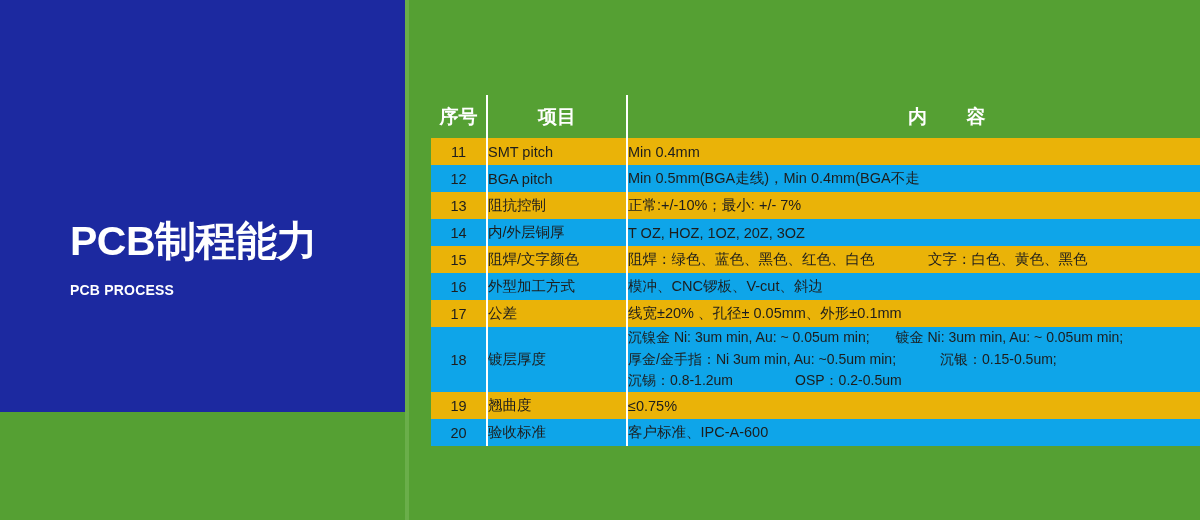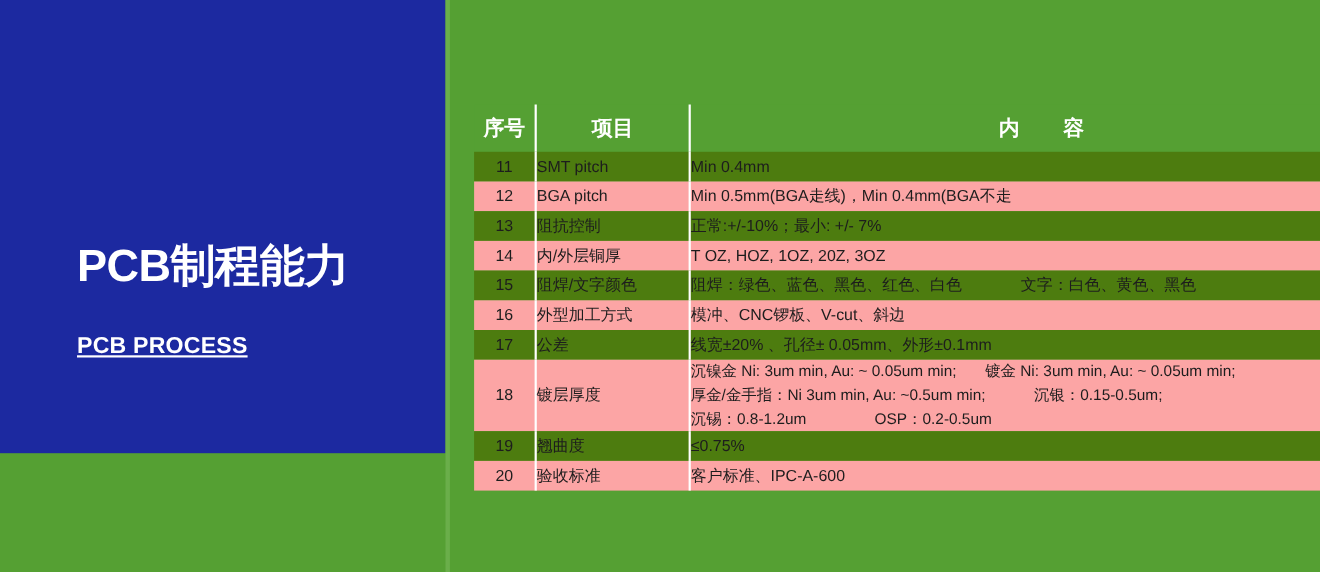--- a/index.html
+++ b/index.html
@@ -34,26 +34,25 @@
   #title-cn {
     color: #ffffff;
     font-size: 41px;
     font-weight: bold;
     letter-spacing: -0.5px;
     line-height: 1.15;
     white-space: nowrap;
   }
   #title-en {
     color: #ffffff;
-    font-size: 21px;
+    font-size: 14px;
     font-weight: bold;
     line-height: 1.32;
-    margin-top: 36px;
+    margin-top: 16px;
     letter-spacing: 0.2px;
-    text-decoration: underline;
   }
   
   #table-wrap {
     position: absolute;
     left: 431px; top: 95px;
     width: 791px;
   }
   table#spec-table {
     width: 791px;
     border-collapse: collapse;
@@ -78,22 +77,22 @@
 
   #spec-table tbody td {
     font-size: 14.5px;
     color: #1d1d1d;
     height: 27px;
     vertical-align: middle;
     border-right: 2px solid #ffffff;
     padding: 0;
   }
   #spec-table tbody td.last { border-right: none; }
-  #spec-table tbody tr.odd td  { background: #4d7c0f; }
-  #spec-table tbody tr.even td { background: #fca5a5; }
+  #spec-table tbody tr.odd td  { background: #eab308; }
+  #spec-table tbody tr.even td { background: #0ea5e9; }
 
   td.cell-no   { text-align: center; font-size: 15px; }
   td.cell-item { padding-left: 14px; }
   td.cell-cont { padding-left: 12px; }
 
   tr.tall td { height: 68px; vertical-align: middle; }
 
   .two-col {
     display: flex;
     align-items: center;

